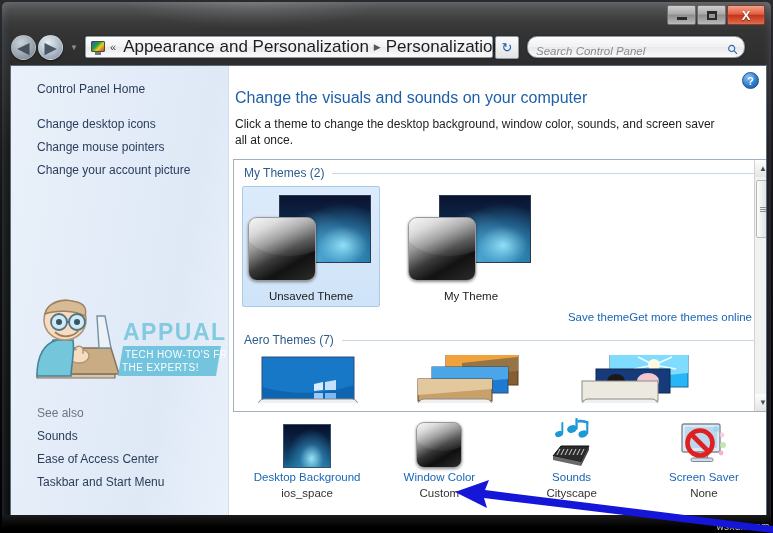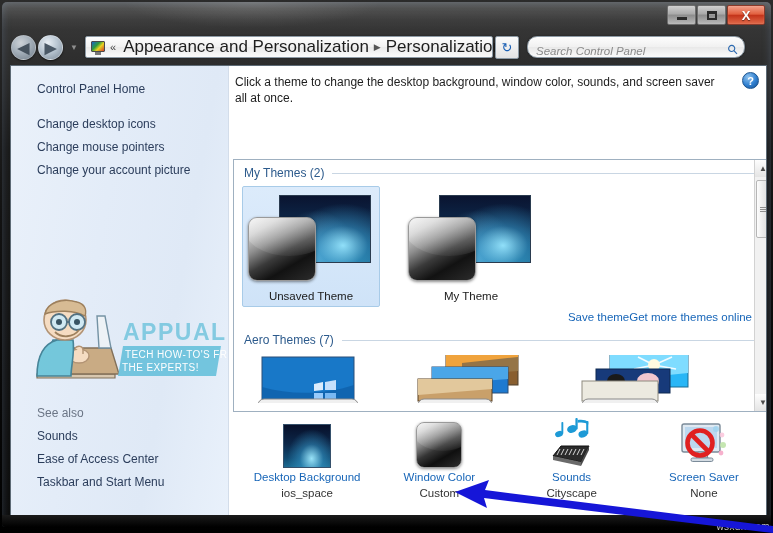--- a/index.html
+++ b/index.html
@@ -419,20 +419,21 @@
           <a class="side-link">Ease of Access Center</a>
           <a class="side-link">Taskbar and Start Menu</a>
         </div>
       </div>
 
       <div class="main">
         <div class="help-btn">
           <span>?</span>
         </div>
 
+        <div class="page-title">Change the visuals and sounds on your computer</div>
         <div class="page-desc">Click a theme to change the desktop background, window color, sounds, and screen saver all at once.</div>
 
         <div class="themebox">
 
           <div class="group-head">
             <span class="group-title">My Themes (2)</span>
             <span class="group-rule"></span>
           </div>
 
           <div class="theme-row">

